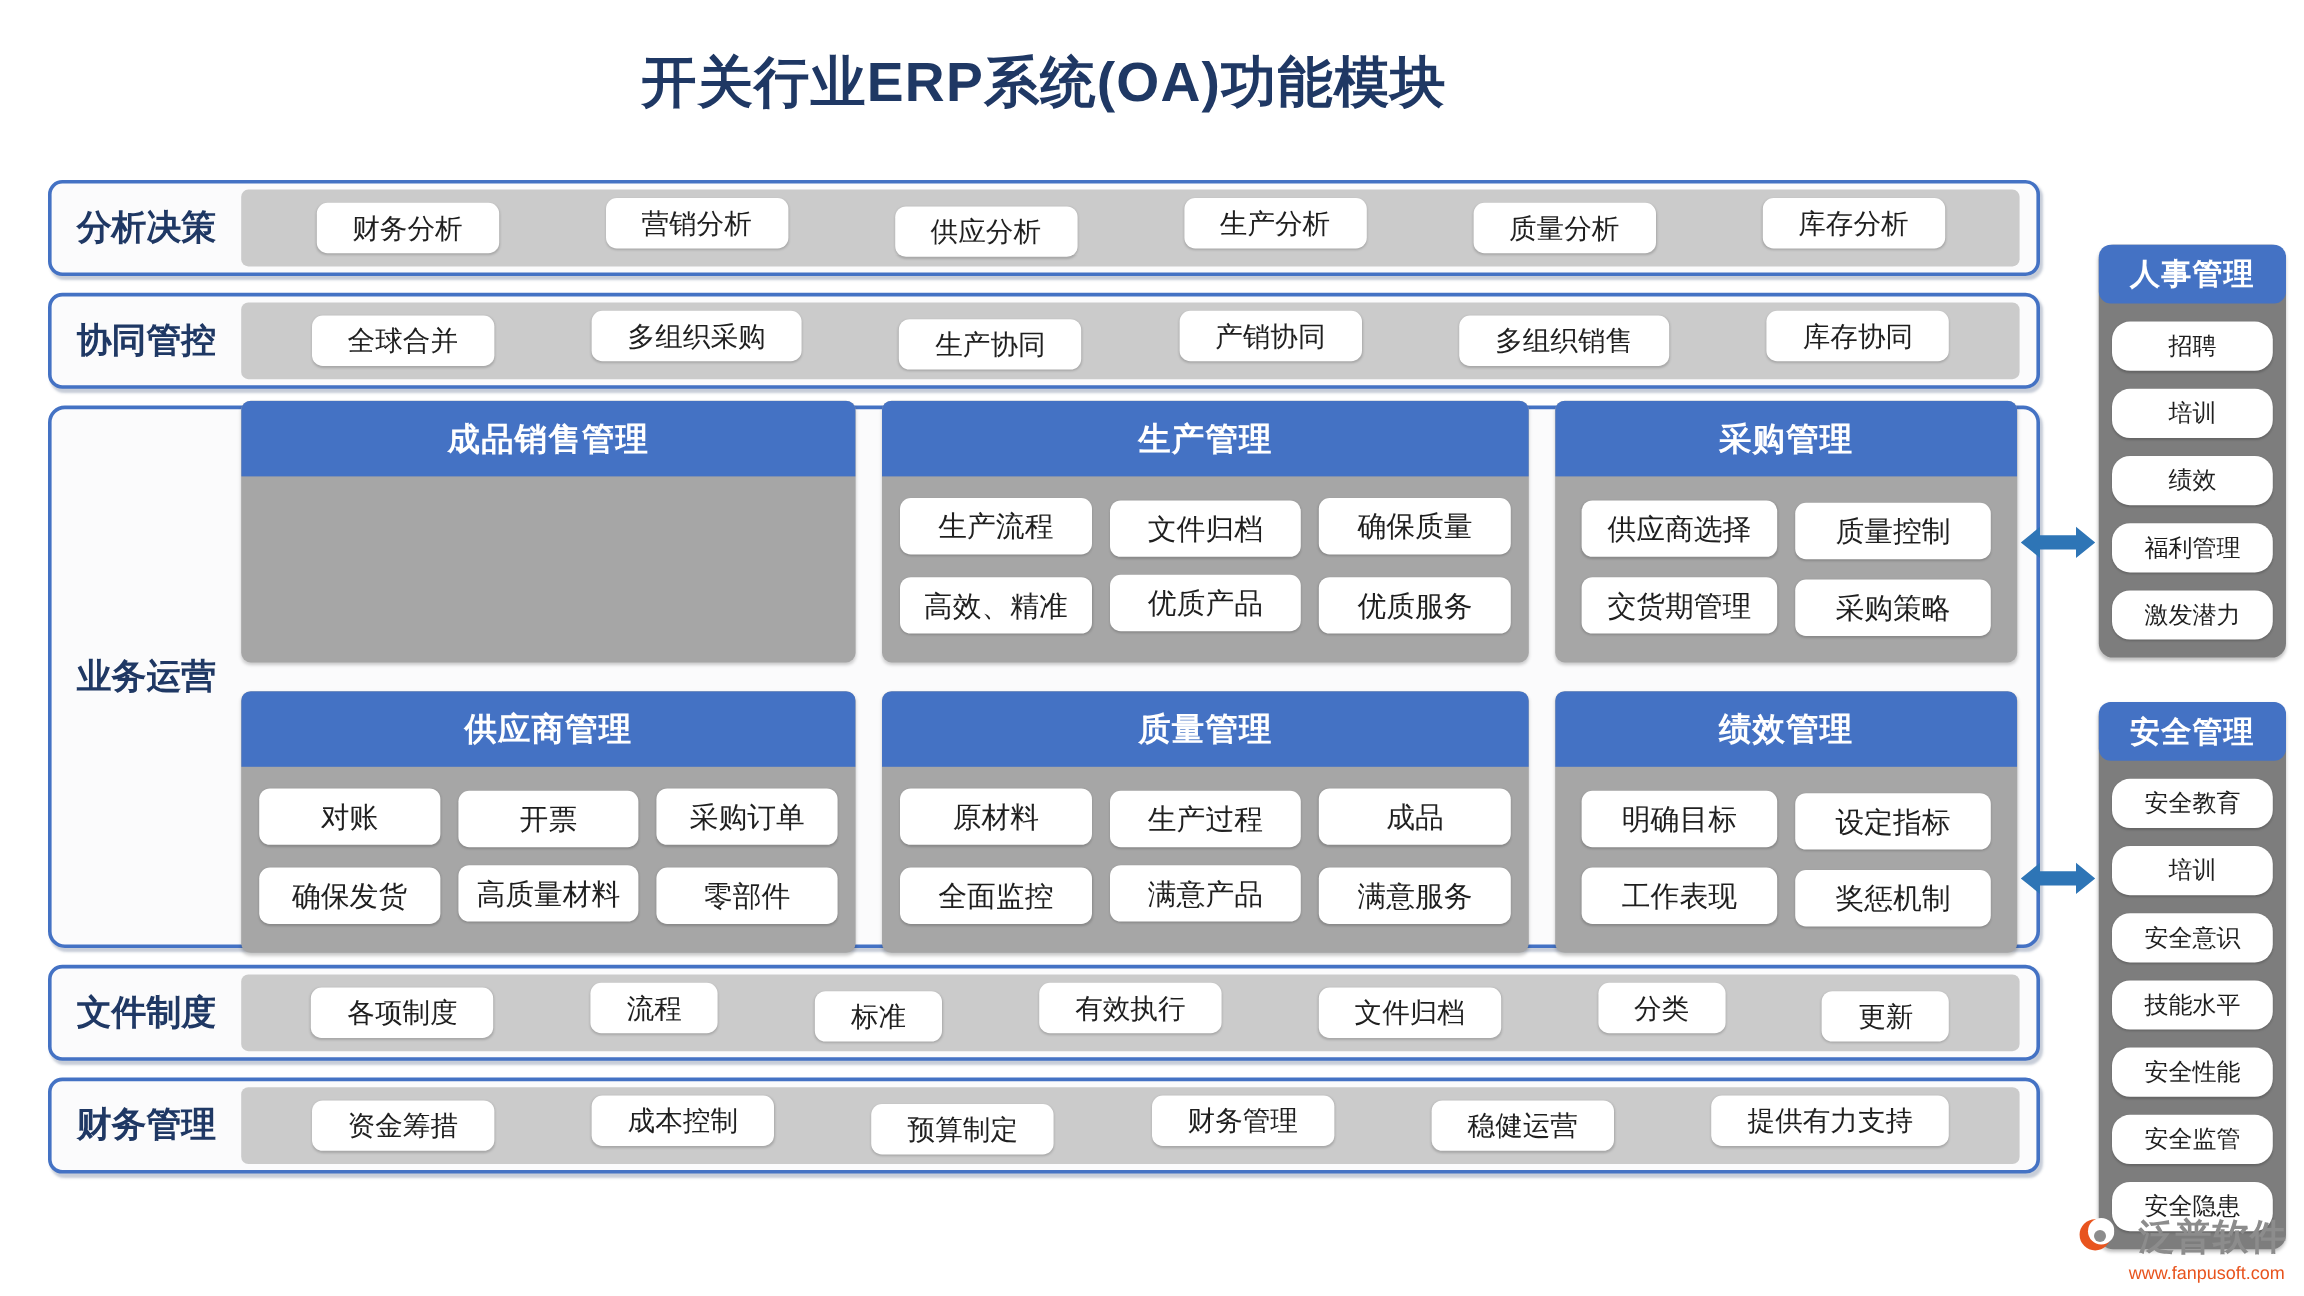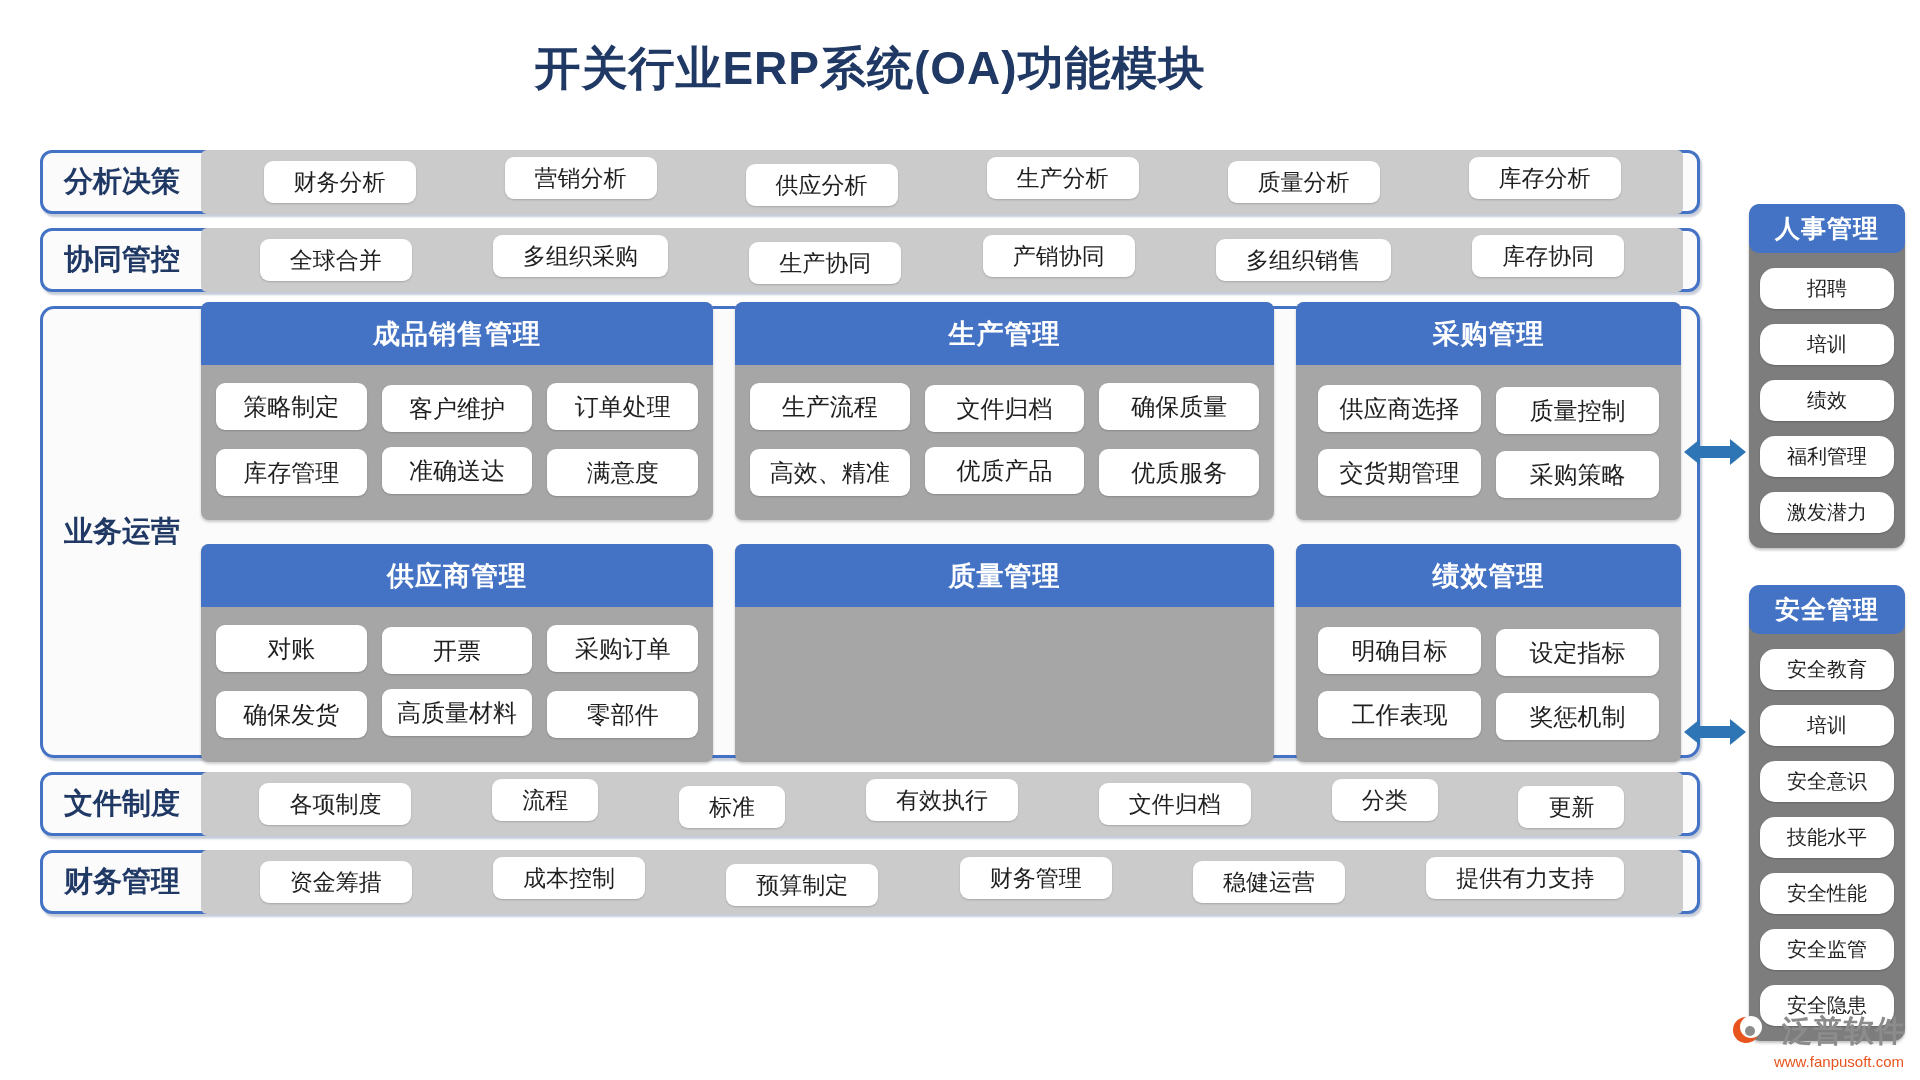--- a/index.html
+++ b/index.html
@@ -10,21 +10,21 @@
     color:#202020;
   }
   .title{
     position:absolute;left:40px;top:38px;width:1660px;margin:0;
     text-align:center;font-size:46px;font-weight:bold;letter-spacing:1px;
     color:var(--c-title,#1F3864);
   }
   .main-col{position:absolute;left:40px;top:150px;width:1660px;}
   
   .band{
-    box-sizing:border-box;height:64px;margin-bottom:14px;
+    box-sizing:border-box;height:80px;margin-bottom:14px;
     border:3px solid var(--c-border,#4472C4);border-radius:12px;
     background:#FBFBFC;display:flex;align-items:center;
     box-shadow:2px 3px 2px rgba(32,56,100,.25);
     padding:0 14px 0 0;
   }
   .band-label{
     width:158px;flex:0 0 158px;text-align:center;
     font-size:29px;font-weight:bold;color:var(--c-title,#1F3864);
   }
   .strip{
@@ -139,28 +139,20 @@
         <div class="chip">库存协同</div>
       </div>
   </section>
 
   <section class="ops">
     <div class="band-label ops-label">业务运营</div>
     <div class="panels">
 
       <div class="panel">
         <div class="panel-header">成品销售管理</div>
-        <div class="panel-body">
-            <div class="panel-chip">策略制定</div>
-            <div class="panel-chip">客户维护</div>
-            <div class="panel-chip">订单处理</div>
-            <div class="panel-chip">库存管理</div>
-            <div class="panel-chip">准确送达</div>
-            <div class="panel-chip">满意度</div>
-          </div>
       </div>
 
       <div class="panel">
         <div class="panel-header">生产管理</div>
         <div class="panel-body">
             <div class="panel-chip">生产流程</div>
             <div class="panel-chip">文件归档</div>
             <div class="panel-chip">确保质量</div>
             <div class="panel-chip">高效、精准</div>
             <div class="panel-chip">优质产品</div>
@@ -185,20 +177,28 @@
             <div class="panel-chip">开票</div>
             <div class="panel-chip">采购订单</div>
             <div class="panel-chip">确保发货</div>
             <div class="panel-chip">高质量材料</div>
             <div class="panel-chip">零部件</div>
           </div>
       </div>
 
       <div class="panel">
         <div class="panel-header">质量管理</div>
+        <div class="panel-body">
+            <div class="panel-chip">原材料</div>
+            <div class="panel-chip">生产过程</div>
+            <div class="panel-chip">成品</div>
+            <div class="panel-chip">全面监控</div>
+            <div class="panel-chip">满意产品</div>
+            <div class="panel-chip">满意服务</div>
+          </div>
       </div>
 
       <div class="panel col2">
         <div class="panel-header">绩效管理</div>
         <div class="panel-body">
             <div class="panel-chip">明确目标</div>
             <div class="panel-chip">设定指标</div>
             <div class="panel-chip">工作表现</div>
             <div class="panel-chip">奖惩机制</div>
           </div>

